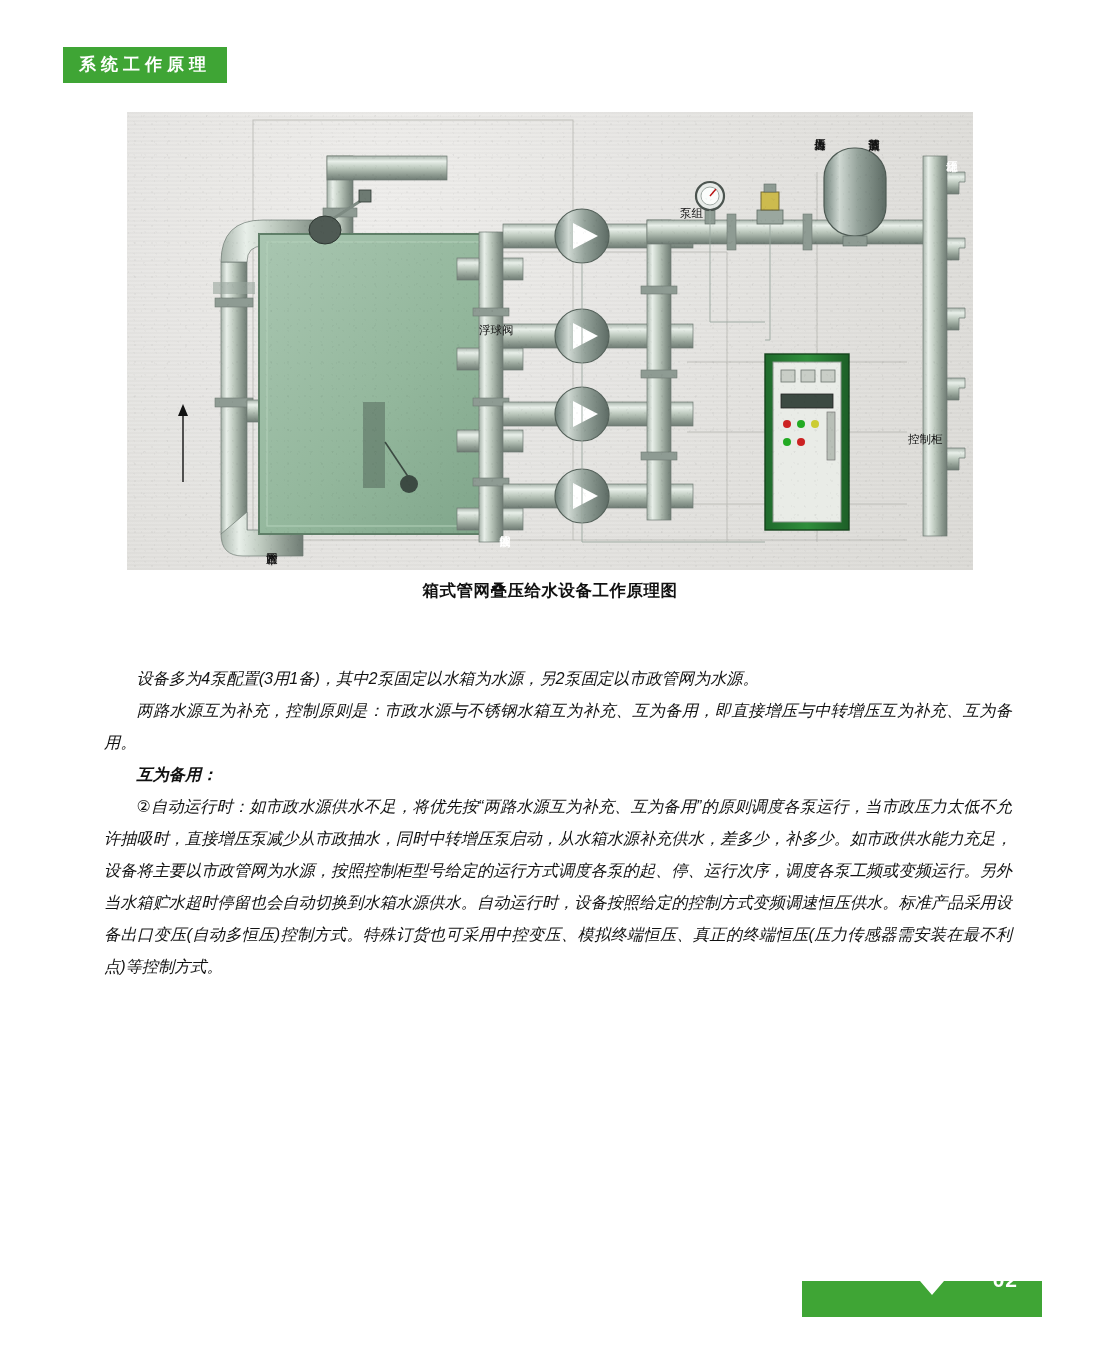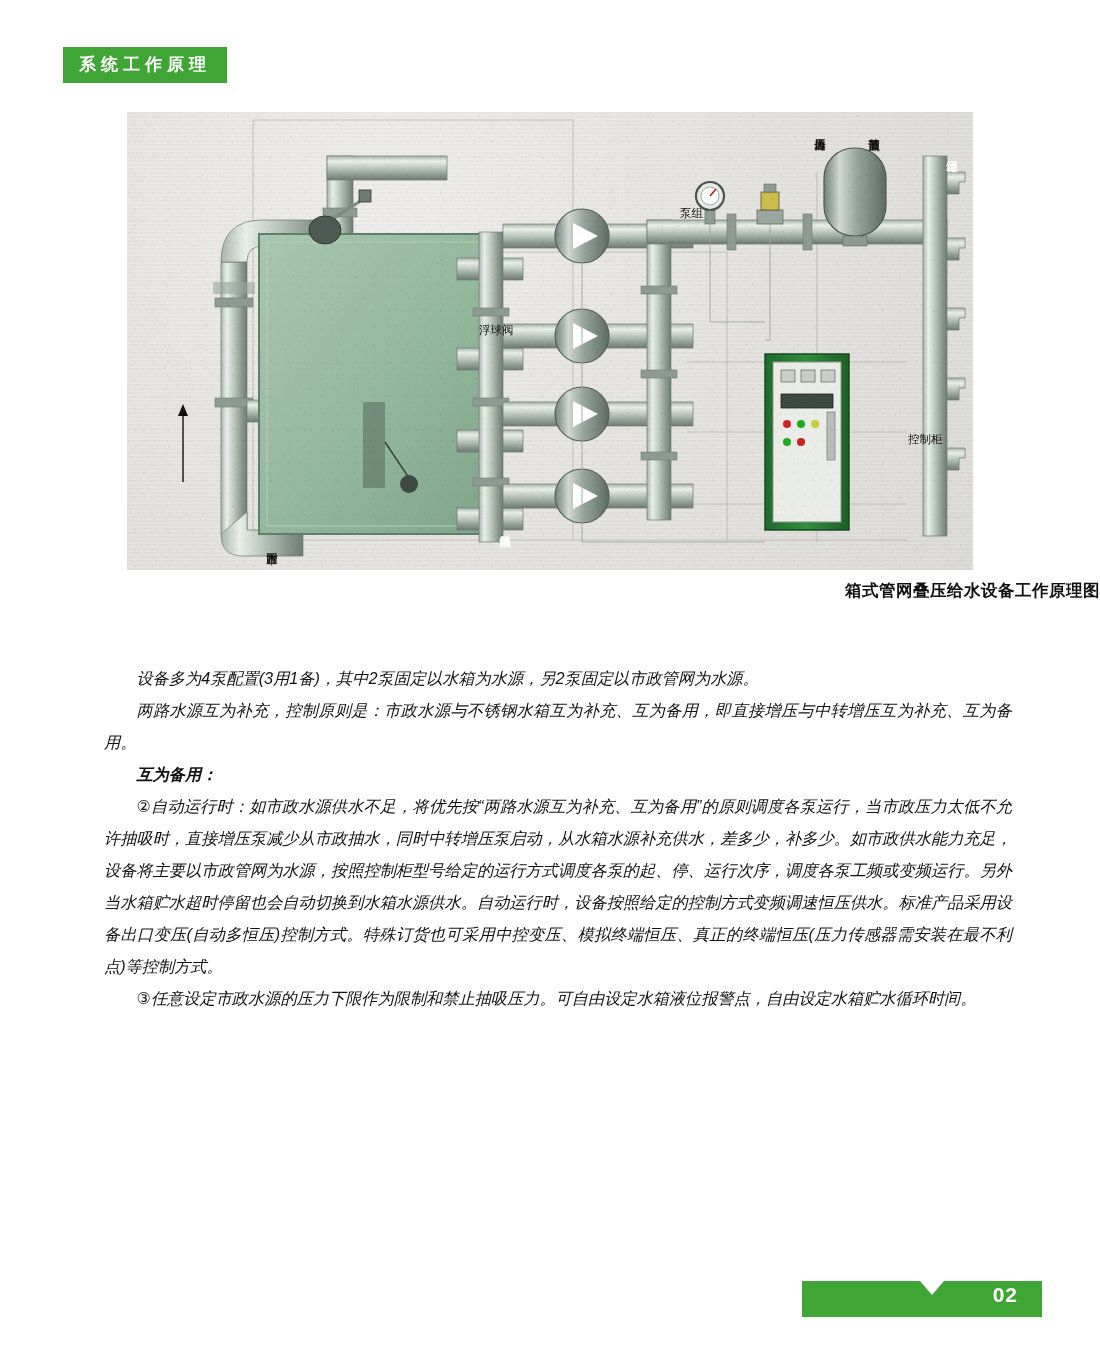--- a/index.html
+++ b/index.html
@@ -32,41 +32,41 @@
     content:"";position:absolute;inset:0;
     background-image:
       radial-gradient(circle at 12% 30%, rgba(0,0,0,.03) 0 1px, transparent 1px),
       radial-gradient(circle at 47% 70%, rgba(0,0,0,.03) 0 1px, transparent 1px),
       radial-gradient(circle at 80% 18%, rgba(0,0,0,.03) 0 1px, transparent 1px),
       radial-gradient(circle at 65% 88%, rgba(0,0,0,.025) 0 1px, transparent 1px);
     background-size:13px 13px,17px 17px,21px 21px,11px 11px;
     pointer-events:none;
   }
   .figure-caption{
-    position:absolute;left:0;top:580px;width:1100px;text-align:right;
+    position:absolute;left:0;top:580px;width:1100px;text-align:center;
     font-size:16.5px;font-weight:700;color:#111;letter-spacing:.5px;
   }
 
   
   .content{
     position:absolute;left:104px;top:662px;width:908px;
     font-size:16.2px;line-height:32px;color:#111;
     text-align:justify;
   }
   .content p{margin:0;font-style:italic;}
   .indent{text-indent:2em;}
   .sub-head{font-weight:700;margin-top:6px;}
 
   
   .footer{
     position:absolute;right:58px;bottom:50px;width:240px;height:46px;
   }
   .footer-shape{position:absolute;right:0;bottom:0;width:240px;height:46px;}
   .footer-num{
-    position:absolute;right:24px;bottom:10px;color:#ffffff;font-size:21px;font-weight:600;
+    position:absolute;right:24px;bottom:25px;color:#ffffff;font-size:21px;font-weight:600;
     letter-spacing:1px;
   }
 
   
   .lbl{font-size:11.5px;color:#111;font-family:"Liberation Sans",sans-serif;}
   .lbl-v{font-size:11.5px;color:#111;writing-mode:vertical-rl;text-orientation:upright;line-height:13px;}
   .lbl-w{font-size:11px;color:#ffffff;writing-mode:vertical-rl;text-orientation:upright;line-height:13px;}
 </style>
 </head>
 <body>
@@ -254,21 +254,20 @@
     <div class="lbl-v" style="position:absolute;left:138px;top:432px;">市政管网</div>
   </div>
 
   <div class="figure-caption">箱式管网叠压给水设备工作原理图</div>
 
   <div class="content">
     <p class="indent">设备多为4泵配置(3用1备)，其中2泵固定以水箱为水源，另2泵固定以市政管网为水源。</p>
     <p class="indent">两路水源互为补充，控制原则是：市政水源与不锈钢水箱互为补充、互为备用，即直接增压与中转增压互为补充、互为备用。</p>
     <p class="indent sub-head">互为备用：</p>
     <p class="indent">②自动运行时：如市政水源供水不足，将优先按“两路水源互为补充、互为备用”的原则调度各泵运行，当市政压力太低不允许抽吸时，直接增压泵减少从市政抽水，同时中转增压泵启动，从水箱水源补充供水，差多少，补多少。如市政供水能力充足，设备将主要以市政管网为水源，按照控制柜型号给定的运行方式调度各泵的起、停、运行次序，调度各泵工频或变频运行。另外当水箱贮水超时停留也会自动切换到水箱水源供水。自动运行时，设备按照给定的控制方式变频调速恒压供水。标准产品采用设备出口变压(自动多恒压)控制方式。特殊订货也可采用中控变压、模拟终端恒压、真正的终端恒压(压力传感器需安装在最不利点)等控制方式。</p>
-    <p class="indent">③任意设定市政水源的压力下限作为限制和禁止抽吸压力。可自由设定水箱液位报警点，自由设定水箱贮水循环时间。</p>
   </div>
 
   <div class="footer">
     <svg class="footer-shape" viewBox="0 0 240 46">
       <path d="M0 10 L118 10 L130 24 L142 10 L240 10 L240 46 L0 46 Z" fill="#3fa535"></path>
     </svg>
     <div class="footer-num">02</div>
   </div>
 
 </div>

